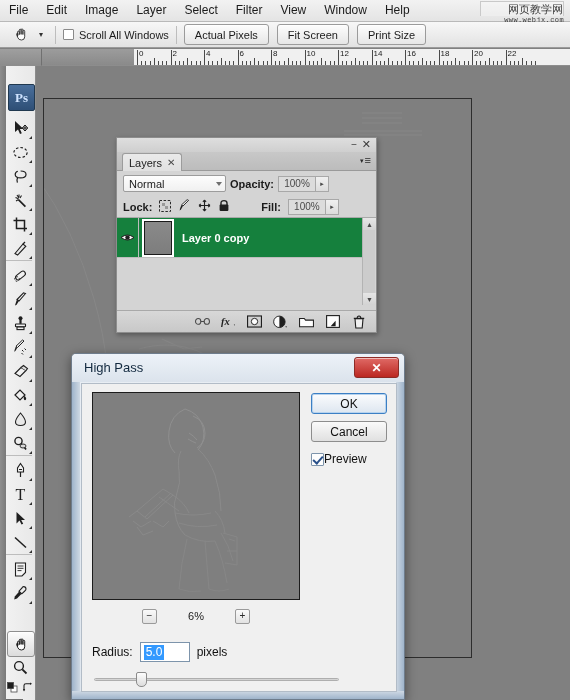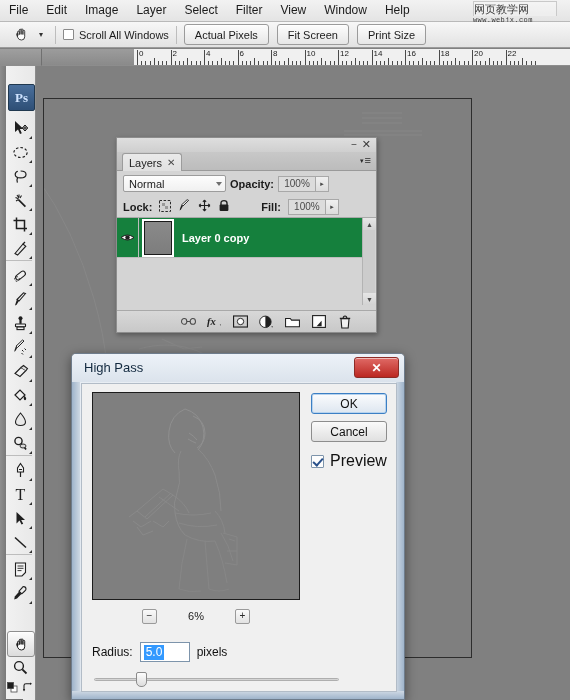--- a/index.html
+++ b/index.html
@@ -15,22 +15,22 @@
     background:linear-gradient(#f2f2f2,#e4e4e4);
     border-bottom:1px solid #b9b9b9;
     display:flex;align-items:center;
     box-sizing:border-box;
   }
   .menu-item{
     font-size:12px;color:#1b1b1b;padding:2px 9px 3px 9px;cursor:default;
     line-height:14px;white-space:nowrap;
   }
   #watermark{
-    position:absolute;right:13px;top:1px;width:84px;height:30px;
-    text-align:left;pointer-events:none;
+    position:absolute;right:6px;top:1px;width:84px;height:30px;
+    text-align:right;pointer-events:none;
   }
   #wm-cn{
     font-size:11px;color:#3a3a3a;letter-spacing:0px;line-height:14px;
     border:1px solid #c9c9c9;border-bottom:none;display:block;
     background:rgba(255,255,255,0.25);
   }
   #wm-en{
     font-size:7px;color:#3a3a3a;letter-spacing:0.4px;line-height:9px;display:block;
     font-family:"Liberation Mono", monospace;
   }
@@ -221,21 +221,21 @@
   }
   .sb-arrow{
     width:13px;height:12px;display:flex;align-items:center;justify-content:center;
     font-size:7px;color:#4a4a4a;background:linear-gradient(#e6e6e6,#d3d3d3);
   }
   #lp-bottombar{
     position:absolute;left:0;bottom:0;width:100%;height:22px;
     background:linear-gradient(#d8d8d8,#c8c8c8);
     border-top:1px solid #a9a9a9;
     display:flex;align-items:center;justify-content:flex-end;
-    gap:11px;padding-right:24px;box-sizing:border-box;
+    gap:11px;padding-right:10px;box-sizing:border-box;
   }
   .lp-icon{width:15px;height:15px;display:flex;align-items:center;justify-content:center;}
   
   #dialog{
     position:absolute;left:71px;top:353px;width:334px;height:347px;
     background:linear-gradient(#e9eef4,#dfe6ee);
     border:1px solid #6e7c8c;border-radius:5px 5px 0 0;
     box-shadow:0 3px 12px rgba(0,0,0,0.45);
     box-sizing:border-box;z-index:20;overflow:hidden;
   }
@@ -310,22 +310,22 @@
     box-sizing:border-box;
   }
   #dlg-cancel{
     position:absolute;left:229px;top:37px;width:76px;height:21px;
     background:linear-gradient(#fafafa,#e0e0e0);
     border:1px solid #8d8d8d;border-radius:3px;
     display:flex;align-items:center;justify-content:center;
     font-size:12px;color:#111;box-sizing:border-box;
   }
   #dlg-preview-chk{
-    position:absolute;left:229px;top:68px;display:flex;align-items:center;gap:6px;
-    font-size:16px;color:#111;
+    position:absolute;left:229px;top:68px;display:flex;align-items:center;
+    font-size:12px;color:#111;
   }
   .cbox-on{
     width:13px;height:13px;border:1px solid #7d94ab;background:#fdfdfd;
     box-sizing:border-box;position:relative;border-radius:1px;
   }
   .cbox-on:after{
     content:"";position:absolute;left:3px;top:0px;width:4px;height:8px;
     border:solid #29508a;border-width:0 2px 2px 0;transform:rotate(42deg);
   }
   #dlg-leftedge{

